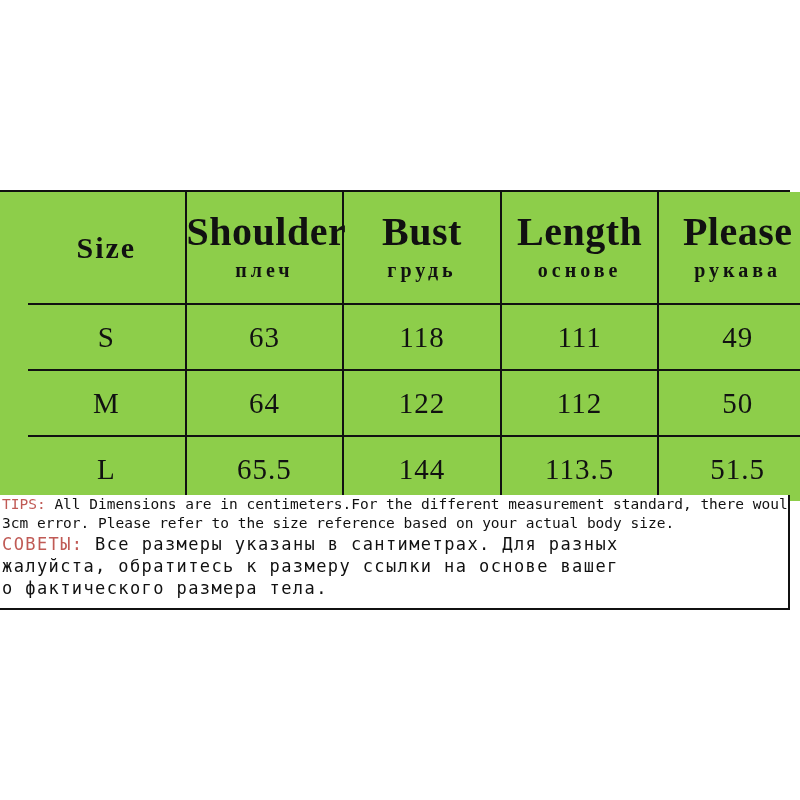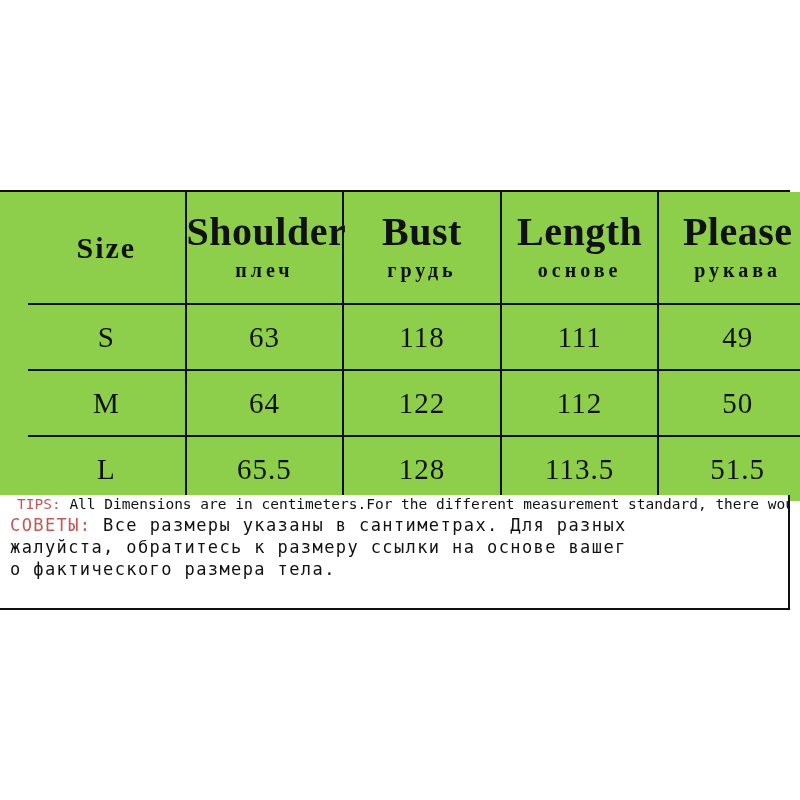--- a/index.html
+++ b/index.html
@@ -108,28 +108,27 @@
     white-space: nowrap;
   }
 
   .note-en {
     font-size: 14.5px;
     line-height: 19px;
     padding-left: 2px;
   }
   .note-en .lbl {
     color: #C05A55;
-    margin-left: 15px;
   }
 
   .note-ru {
     font-size: 17px;
     line-height: 22px;
     letter-spacing: 1.4px;
-    padding-left: 10px;
+    padding-left: 2px;
   }
   .note-ru .lbl {
     color: #C05A55;
     letter-spacing: 1.4px;
   }
 </style>
 </head>
 <body>
 
 <div class="page">
@@ -171,28 +170,29 @@
           <td>M</td>
           <td>64</td>
           <td>122</td>
           <td>112</td>
           <td>50</td>
         </tr>
 
         <tr class="data-row">
           <td>L</td>
           <td>65.5</td>
-          <td>128</td>
+          <td>144</td>
           <td>113.5</td>
           <td>51.5</td>
         </tr>
       </tbody>
     </table>
   </div>
 
   <div class="notes">
     <div class="note-line note-en"><span class="lbl">TIPS:</span><span> All Dimensions are in centimeters.For the different measurement standard,  there would be 1-</span></div>
+    <div class="note-line note-en"><span>3cm error. Please refer to the size reference based on your actual body size.</span></div>
     <div class="note-line note-ru"><span class="lbl">СОВЕТЫ:</span><span> Все размеры указаны в сантиметрах. Для разных</span></div>
     <div class="note-line note-ru"><span>жалуйста, обратитесь к размеру ссылки на основе вашег</span></div>
     <div class="note-line note-ru"><span>о фактического размера тела.</span></div>
   </div>
 
 </div>
 
 </body></html>

